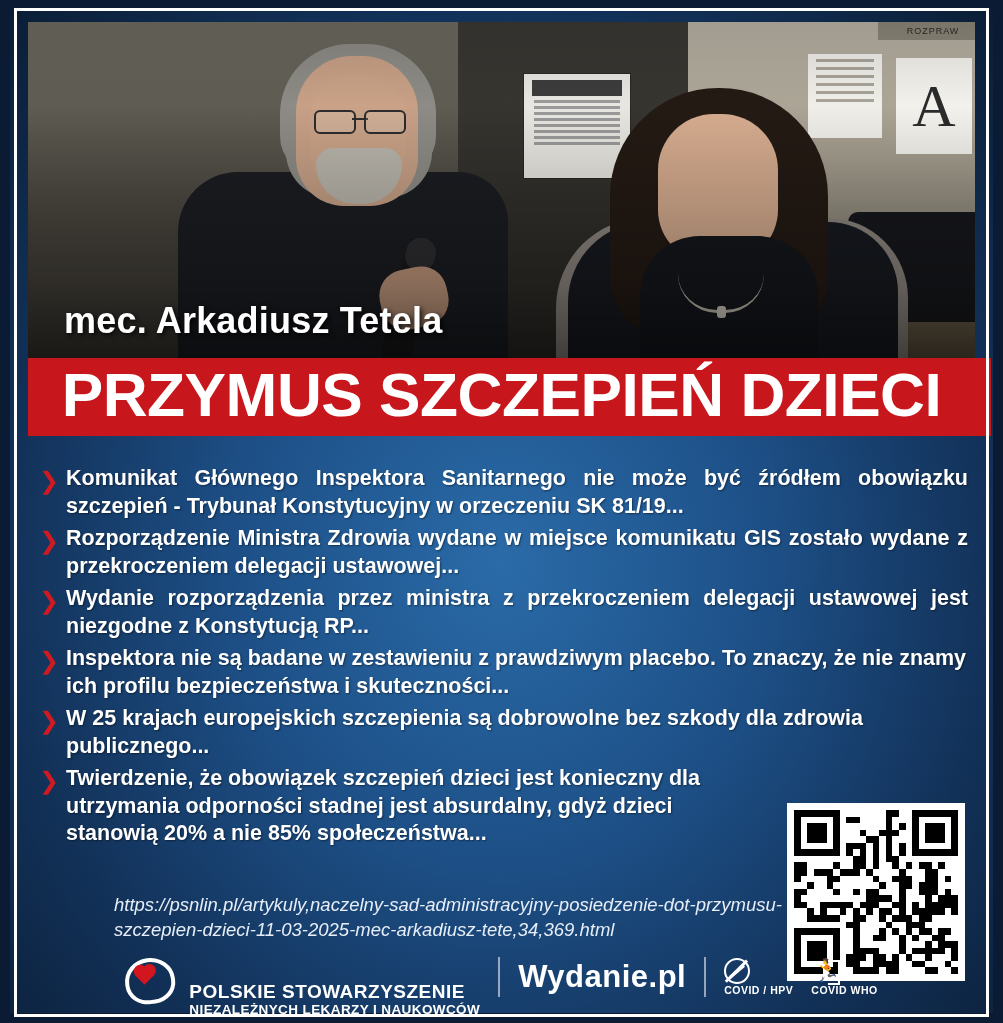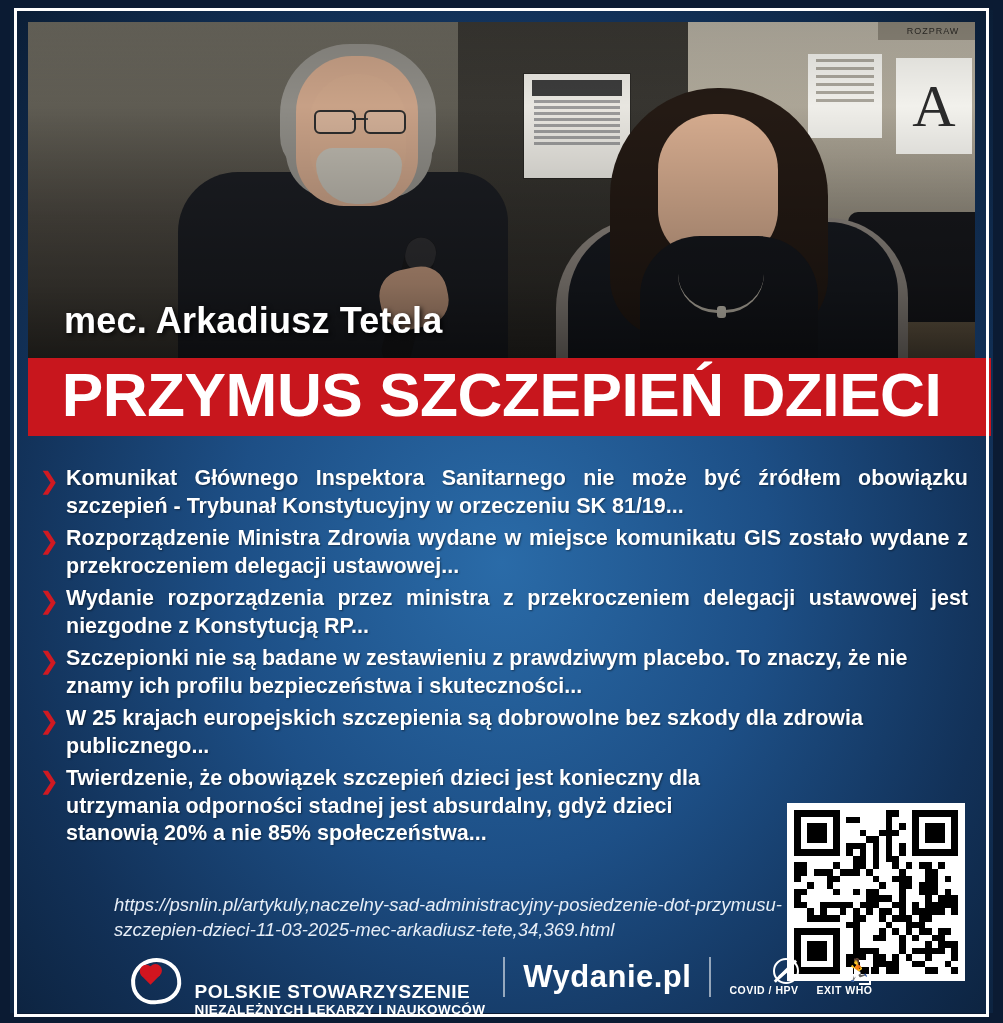--- a/index.html
+++ b/index.html
@@ -404,21 +404,21 @@
   }
   .site-name {
     color: #ffffff;
     font-size: 31px;
     font-weight: bold;
     letter-spacing: .5px;
   }
   .badge {
     display: flex;
     flex-direction: column;
-    align-items: flex-end;
+    align-items: flex-start;
     color: #ffffff;
     gap: 0;
   }
   .badge .lbl {
     font-size: 10.5px;
     font-weight: bold;
     letter-spacing: .5px;
   }
   .no-icon {
     position: relative;
@@ -543,21 +543,21 @@
     <div class="bullet">
       <span class="arrow">❯</span>
       <span class="bullet-text">Rozporządzenie Ministra Zdrowia wydane w miejsce komunikatu GIS zostało wydane z przekroczeniem delegacji ustawowej...</span>
     </div>
     <div class="bullet">
       <span class="arrow">❯</span>
       <span class="bullet-text">Wydanie rozporządzenia przez ministra z przekroczeniem delegacji ustawowej jest niezgodne z Konstytucją RP...</span>
     </div>
     <div class="bullet">
       <span class="arrow">❯</span>
-      <span class="bullet-text nojust">Szczepionki nie są badane w zestawieniu z prawdziwym placebo. To znaczy, że nie znamy ich profilu bezpieczeństwa i skuteczności...</span>
+      <span class="bullet-text nojust">Inspektora nie są badane w zestawieniu z prawdziwym placebo. To znaczy, że nie znamy ich profilu bezpieczeństwa i skuteczności...</span>
     </div>
     <div class="bullet">
       <span class="arrow">❯</span>
       <span class="bullet-text nojust">W 25 krajach europejskich szczepienia są dobrowolne bez szkody dla zdrowia publicznego...</span>
     </div>
     <div class="bullet">
       <span class="arrow">❯</span>
       <span class="bullet-text nojust" style="width:680px">Twierdzenie, że obowiązek szczepień dzieci jest konieczny dla utrzymania odporności stadnej jest absurdalny, gdyż dzieci stanowią 20% a nie 85% społeczeństwa...</span>
     </div>
   </div>
@@ -1213,19 +1213,19 @@
           <div class="slash"></div>
       </div>
       <div class="lbl">COVID / HPV</div>
     </div>
     <div class="badge">
       <div class="exit-icon">
         <div class="runner">🏃</div>
         <div class="arrw"></div>
         <div class="door"></div>
       </div>
-      <div class="lbl">EXIT WHO</div>
+      <div class="lbl">COVID WHO</div>
     </div>
   </div>
 
   <div class="outer-frame"></div>
   <div class="inner-frame"></div>
 </div>
 
 </body></html>

